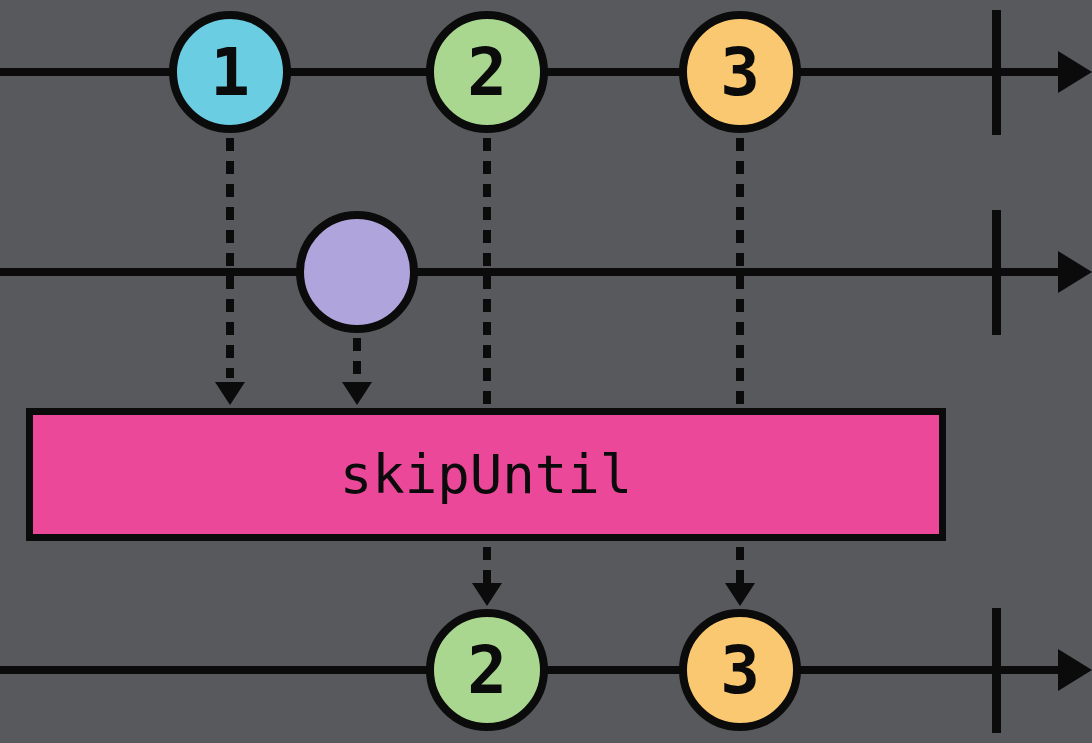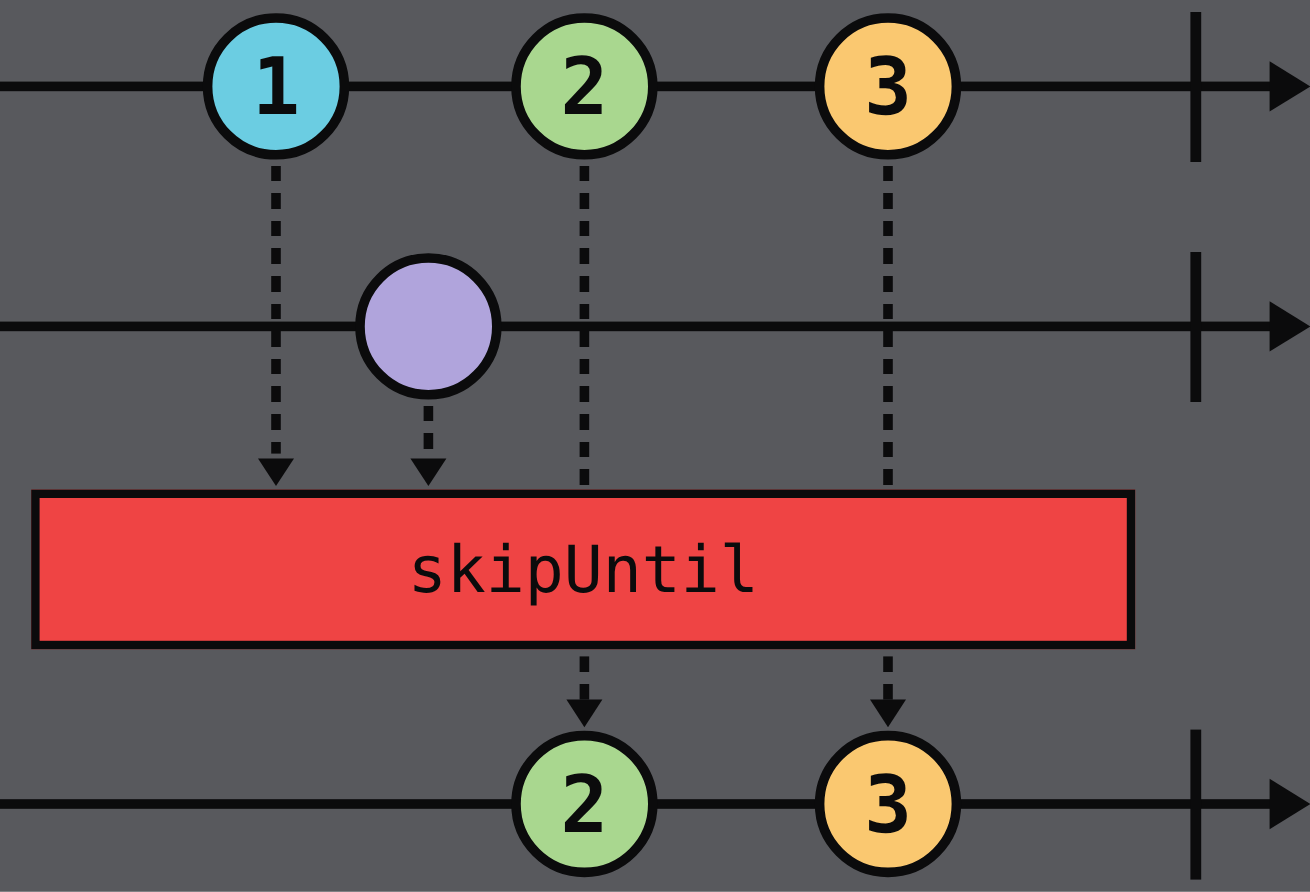--- a/index.html
+++ b/index.html
@@ -122,21 +122,21 @@
 
   <div class="dash-v" style="left:226px;top:138px;height:240px;"></div>
   <div class="arrow-down" style="left:215px;top:382px;"></div>
 
   <div class="dash-v" style="left:353px;top:338px;height:40px;"></div>
   <div class="arrow-down" style="left:342px;top:382px;"></div>
 
   <div class="dash-v" style="left:483px;top:138px;height:270px;"></div>
   <div class="dash-v" style="left:736px;top:138px;height:270px;"></div>
 
-  <div class="op-box" style="background-color: #ef4444;">
+  <div class="op-box" style="background-color: #ec4899;">
     <span class="op-label">skipUntil</span>
   </div>
 
   <div class="dash-v" style="left:483px;top:547px;height:36px;"></div>
   <div class="arrow-down" style="left:472px;top:583px;"></div>
 
   <div class="dash-v" style="left:736px;top:547px;height:36px;"></div>
   <div class="arrow-down" style="left:725px;top:583px;"></div>
 
   <div>

